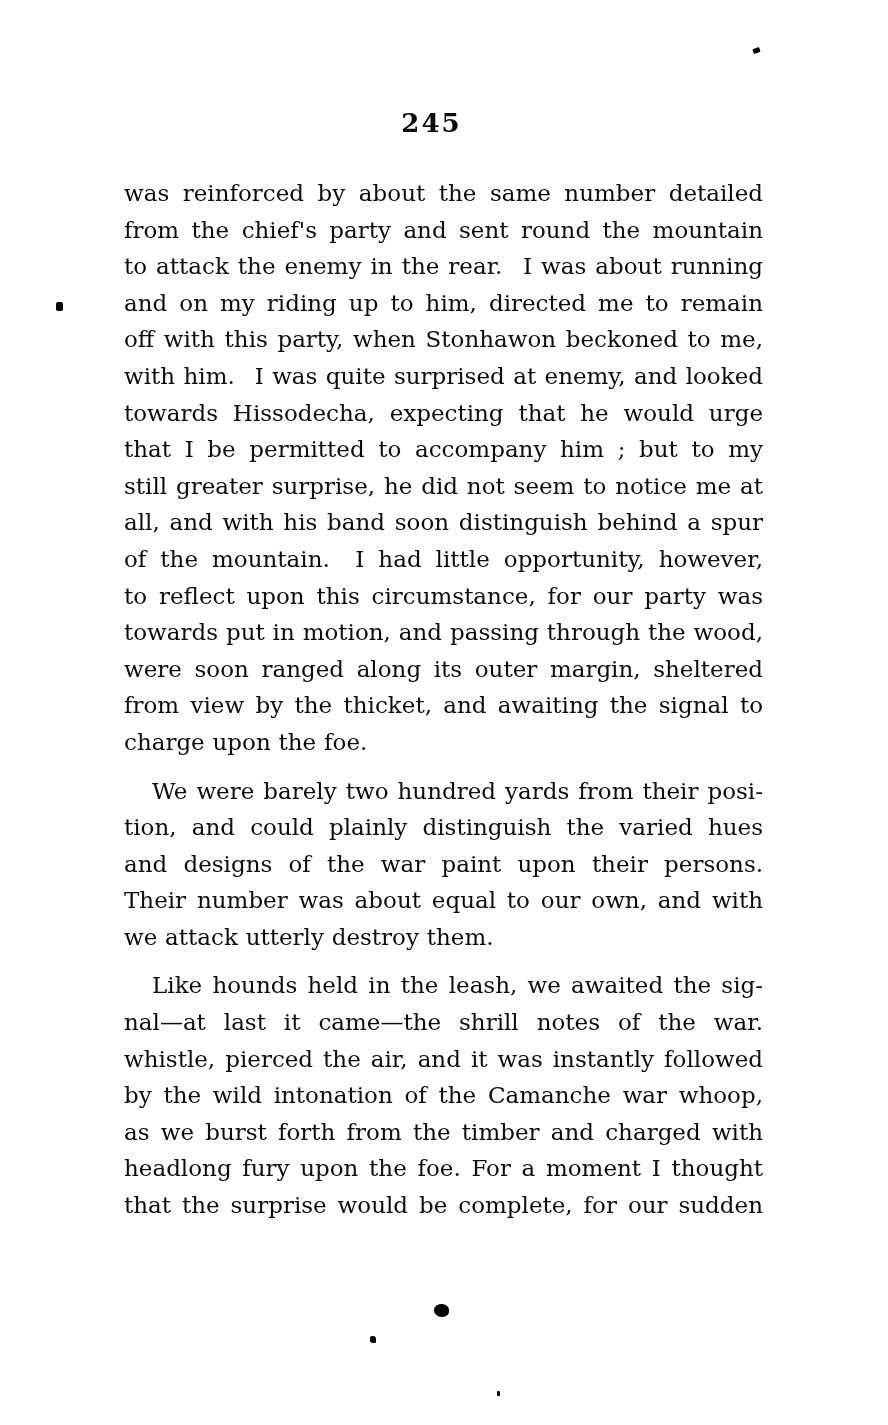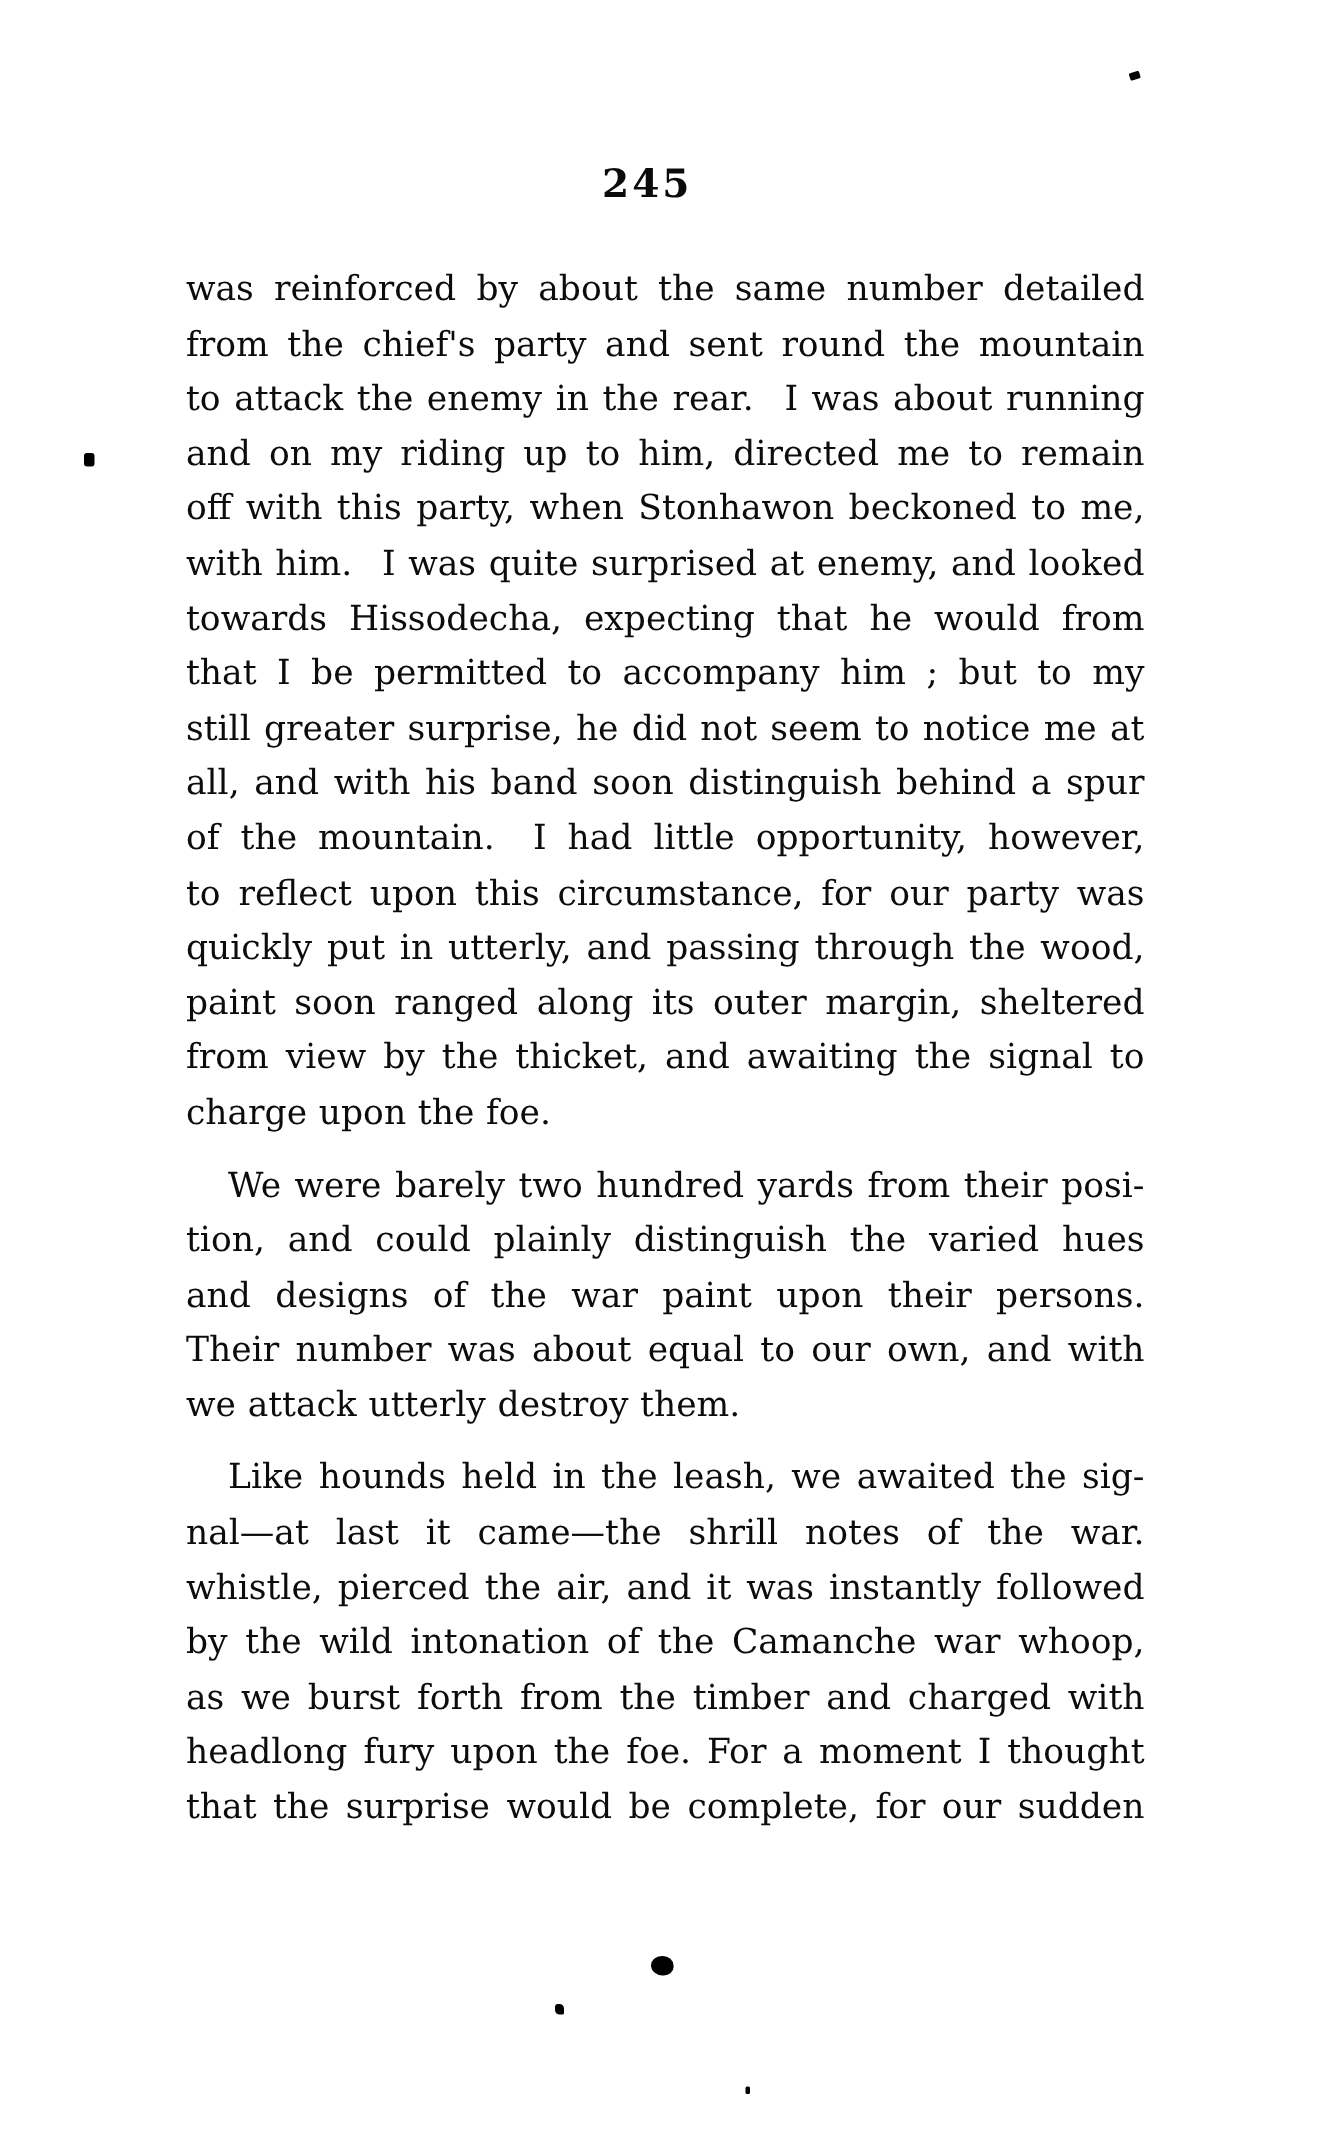--- a/index.html
+++ b/index.html
@@ -74,28 +74,28 @@
   <div class="page-number">245</div>
 
   <div class="text-block" id="text-block">
       <div class="paragraph">
         <div class="line">was reinforced by about the same number detailed</div>
         <div class="line">from the chief's party and sent round the mountain</div>
         <div class="line">to attack the enemy in the rear.  I was about running</div>
         <div class="line">and on my riding up to him, directed me to remain</div>
         <div class="line">off with this party, when Stonhawon beckoned to me,</div>
         <div class="line">with him.  I was quite surprised at enemy, and looked</div>
-        <div class="line">towards Hissodecha, expecting that he would from</div>
+        <div class="line">towards Hissodecha, expecting that he would urge</div>
         <div class="line">that I be permitted to accompany him ; but to my</div>
         <div class="line">still greater surprise, he did not seem to notice me at</div>
         <div class="line">all, and with his band soon distinguish behind a spur</div>
         <div class="line">of the mountain.  I had little opportunity, however,</div>
         <div class="line">to reflect upon this circumstance, for our party was</div>
-        <div class="line">quickly put in utterly, and passing through the wood,</div>
-        <div class="line">paint soon ranged along its outer margin, sheltered</div>
+        <div class="line">towards put in motion, and passing through the wood,</div>
+        <div class="line">were soon ranged along its outer margin, sheltered</div>
         <div class="line">from view by the thicket, and awaiting the signal to</div>
         <div class="line no-just">charge upon the foe.</div>
       </div>
       <div class="paragraph">
         <div class="line indent">We were barely two hundred yards from their posi-</div>
         <div class="line">tion, and could plainly distinguish the varied hues</div>
         <div class="line">and designs of the war paint upon their persons.</div>
         <div class="line">Their number was about equal to our own, and with</div>
         <div class="line no-just">we attack utterly destroy them.</div>
       </div>

